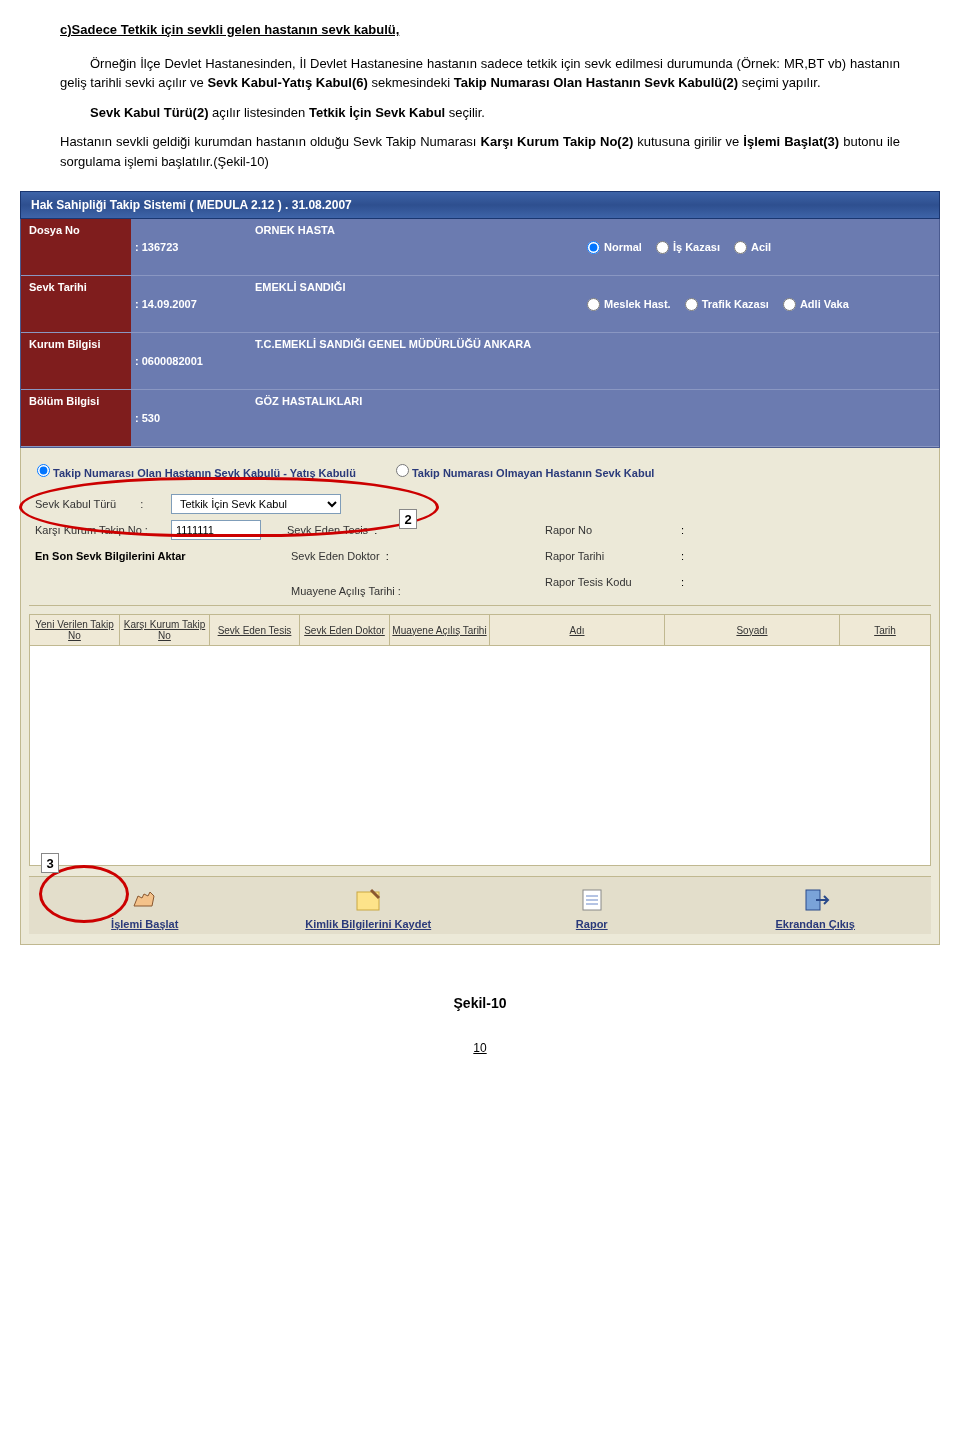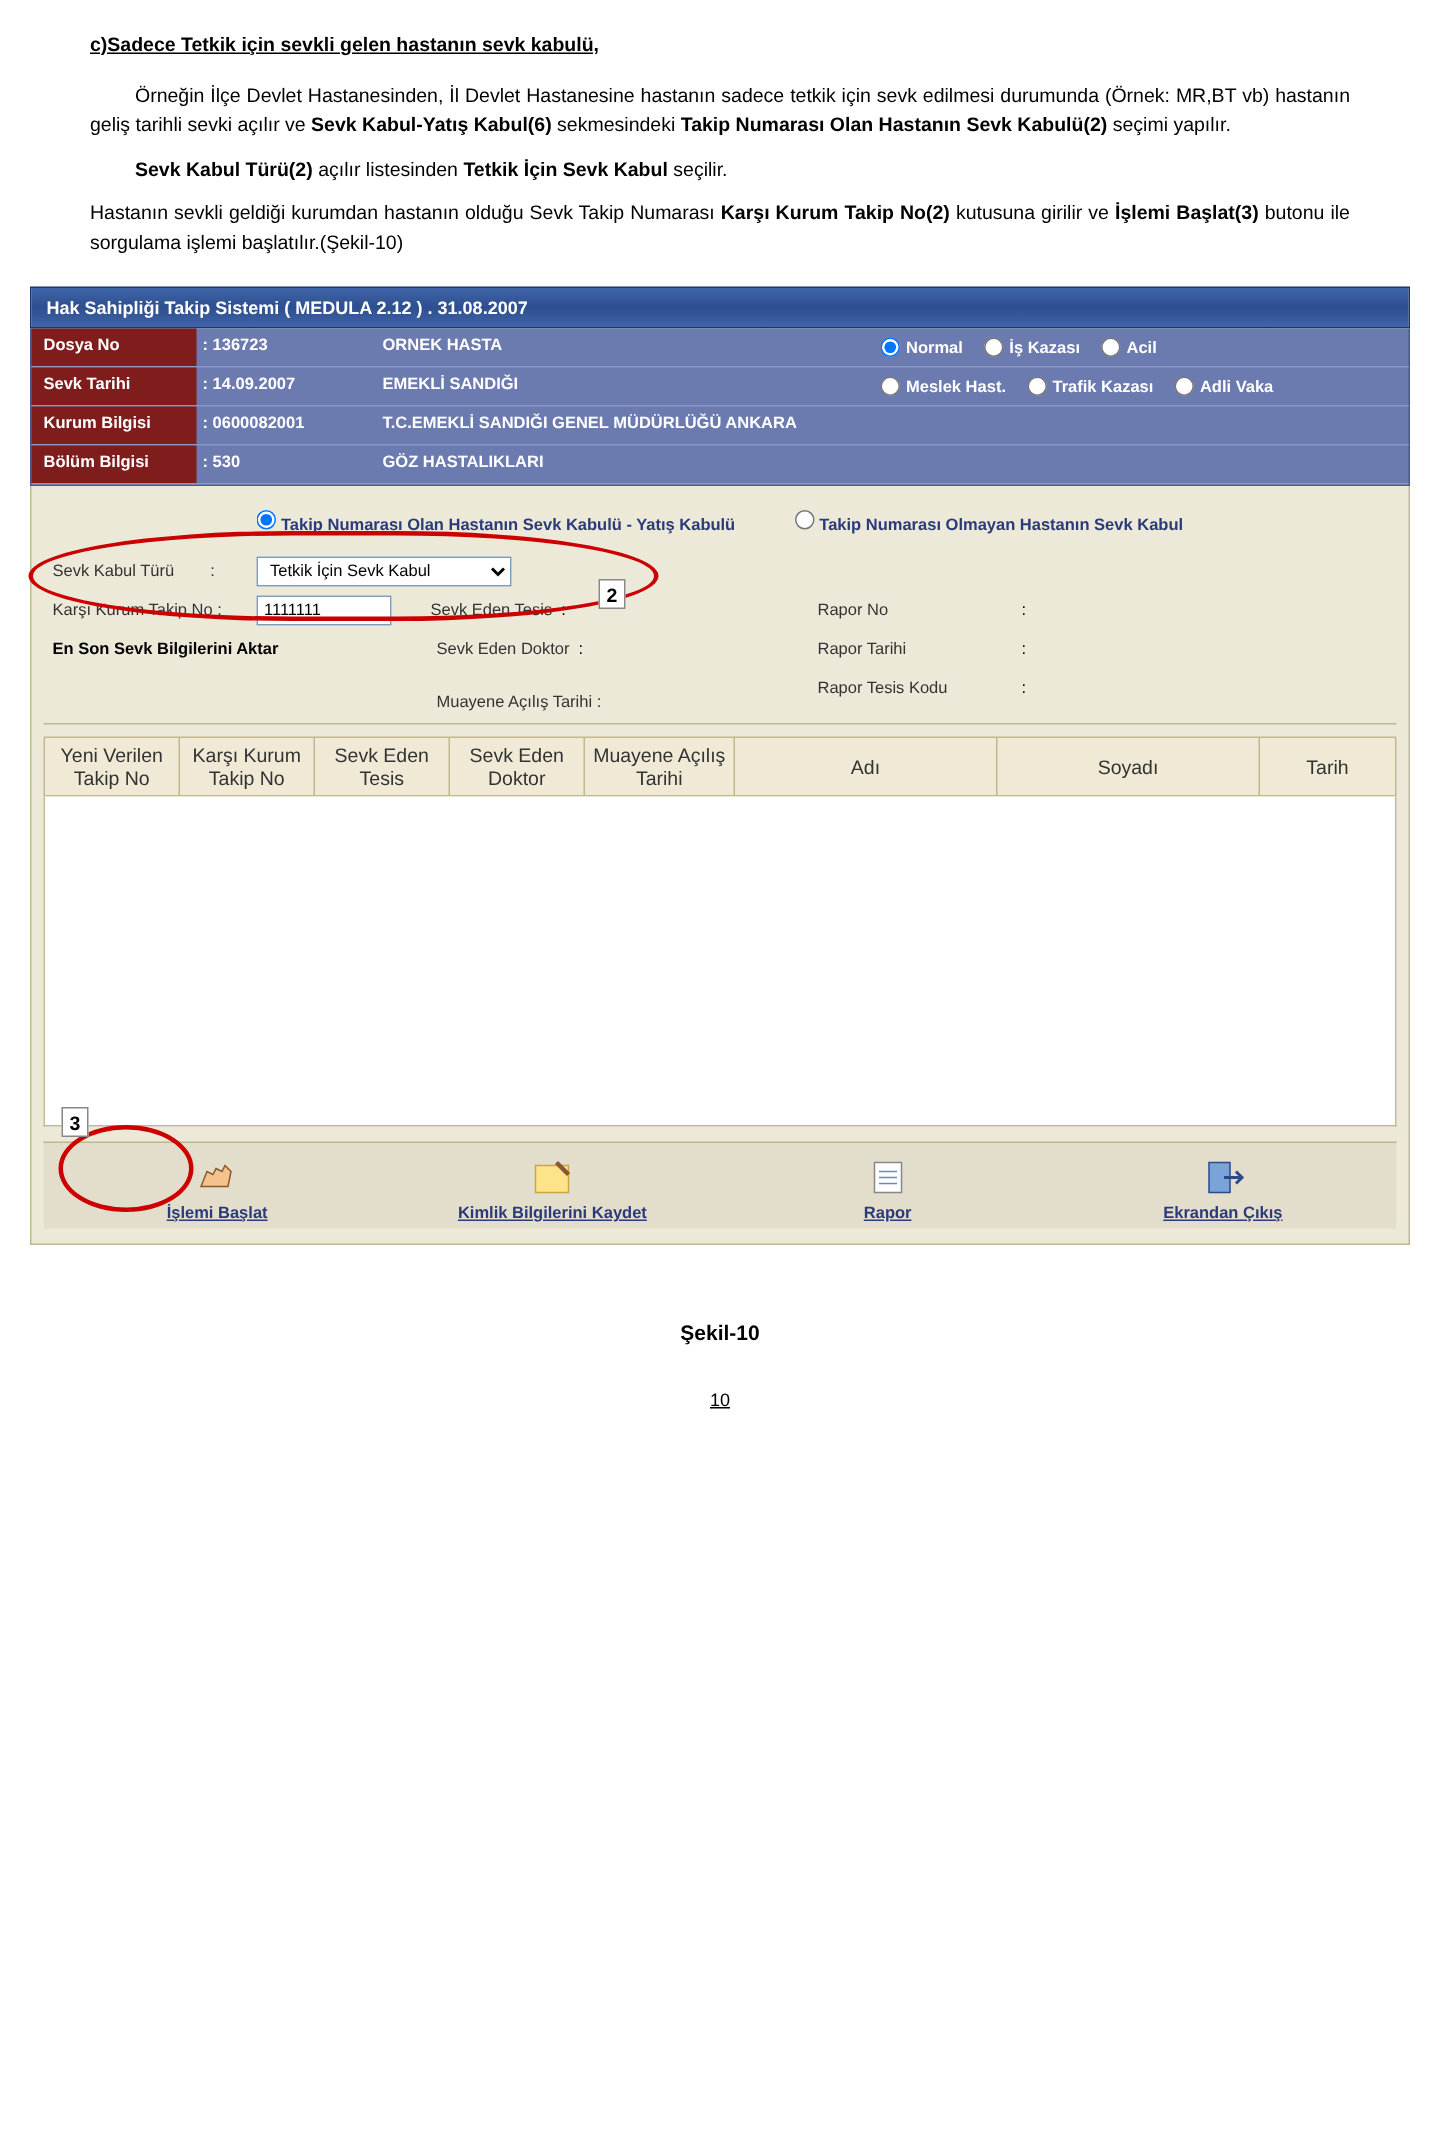--- a/index.html
+++ b/index.html
@@ -37,21 +37,21 @@
     color: #fff;
     font-weight: bold;
     font-size: 11px;
     padding: 5px 8px;
   }
   .ipcell-val {
     width: 120px;
     color: #fff;
     font-weight: bold;
     font-size: 11px;
-    padding: 5px 4px;
+    padding: 22px 4px;
   }
   .ipcell-desc {
     flex: 1;
     color: #fff;
     font-weight: bold;
     font-size: 11px;
     padding: 5px 4px;
   }
   .ipcell-radio-group {
     width: 360px;
@@ -94,21 +94,20 @@
   }
   .tab.active { background: #f5f2e5; border-bottom: 2px solid #f5f2e5; margin-bottom: -2px; }
 
   .radio-row {
     display: flex;
     gap: 40px;
     padding: 6px 8px;
     font-size: 11px;
     font-weight: bold;
     color: #2a3a7a;
-    justify-content: center;
   }
 
   .formgrid {
     padding: 6px 6px 8px 6px;
     border-bottom: 1px solid #c0b890;
   }
   .frow { display: flex; align-items: center; min-height: 26px; gap: 6px; font-size: 11px; }
   .flabel { color: #333; min-width: 130px; }
   .flabel.bold { font-weight: bold; color: #000; }
   .finput {
@@ -123,28 +122,29 @@
   .colleft { width: 480px; }
   .colright { flex: 1; padding-left: 30px; }
 
   .table-header {
     display: flex;
     background: #efe9d6;
     border: 1px solid #c0b890;
     margin-top: 8px;
   }
   .th {
-    font-size: 13px;
+    font-size: 10px;
     text-align: center;
     padding: 4px 2px;
     border-right: 1px solid #c0b890;
     color: #333;
     display: flex;
     align-items: center;
     justify-content: center;
+    text-decoration: underline;
   }
   .th:last-child { border-right: none; }
   .table-body {
     background: #fff;
     border: 1px solid #c0b890;
     border-top: none;
     height: 220px;
   }
 
   .bottom-toolbar {

